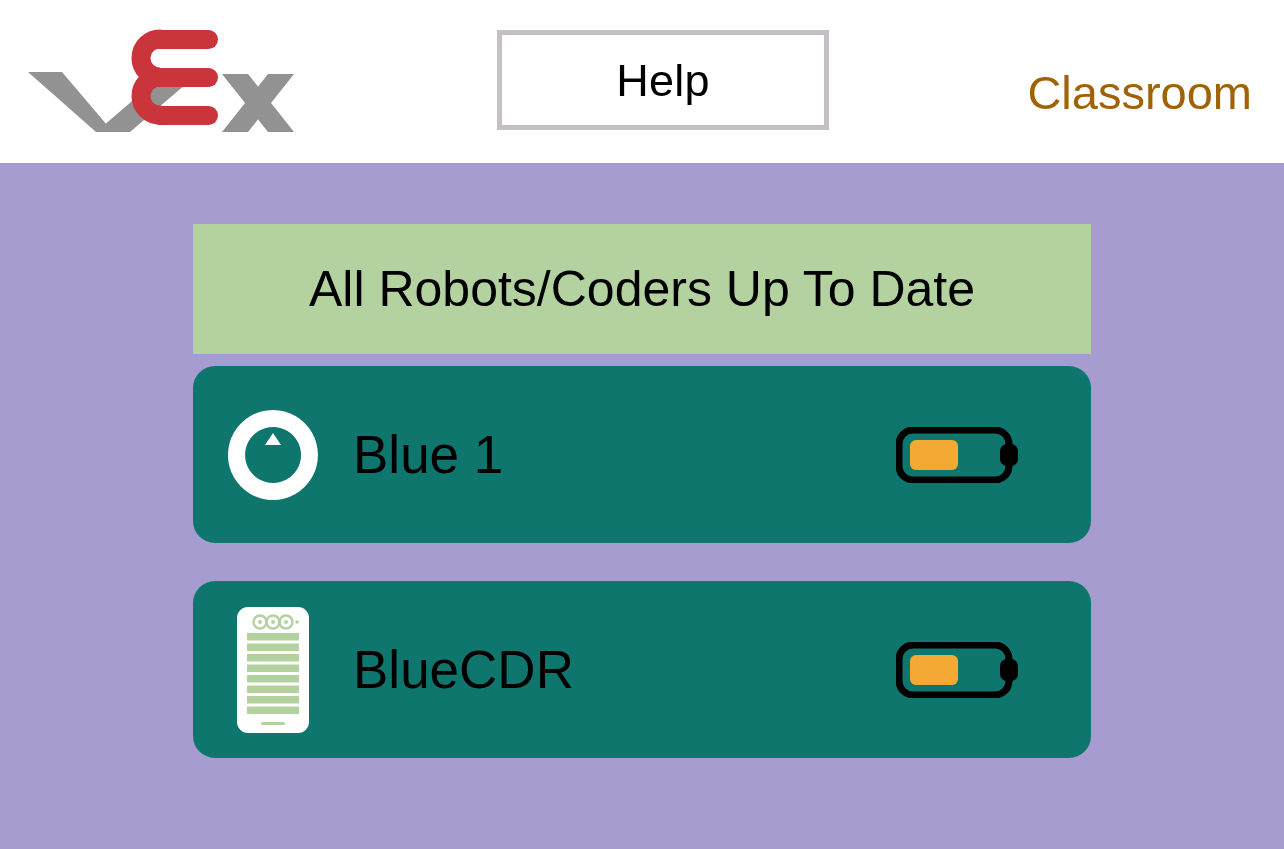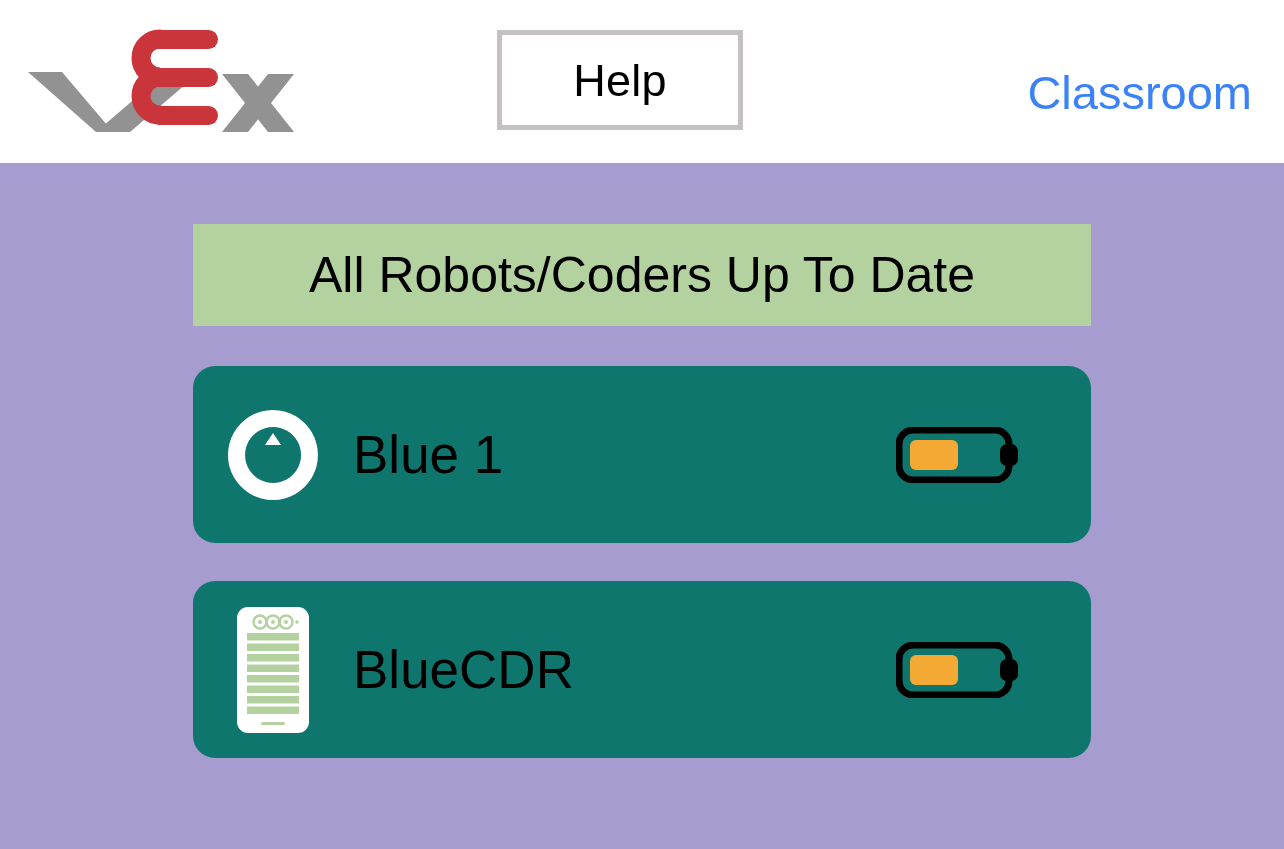--- a/index.html
+++ b/index.html
@@ -38,21 +38,21 @@
     left: 26px;
     top: 28px;
     width: 268px;
     height: 104px;
   }
 
   .help-button {
     position: absolute;
     left: 497px;
     top: 30px;
-    width: 246px;
+    width: 332px;
     height: 100px;
     background: #ffffff;
     border: 5px solid #c5c0c3;
     box-sizing: border-box;
     display: flex;
     align-items: center;
     justify-content: center;
     cursor: pointer;
     padding: 12px;
   }
@@ -61,40 +61,40 @@
     color: #000000;
     line-height: 1;
     letter-spacing: 0.2px;
   }
 
   .classroom-label {
     position: absolute;
     right: 32px;
     top: 69px;
     font-size: 47px;
-    color: #3b82f6;
+    color: #a16207;
     line-height: 1;
     white-space: nowrap;
   }
 
   
   .content {
     position: absolute;
     left: 0;
     top: 163px;
     width: 1284px;
     height: 686px;
   }
 
   .status-banner {
     position: absolute;
     left: 193px;
     top: 61px;
     width: 898px;
-    height: 102px;
+    height: 130px;
     background: #b4d1a0;
     border-radius: 0;
     display: flex;
     align-items: center;
     justify-content: center;
   }
   .status-banner span {
     font-size: 50px;
     color: #000000;
     line-height: 1;

